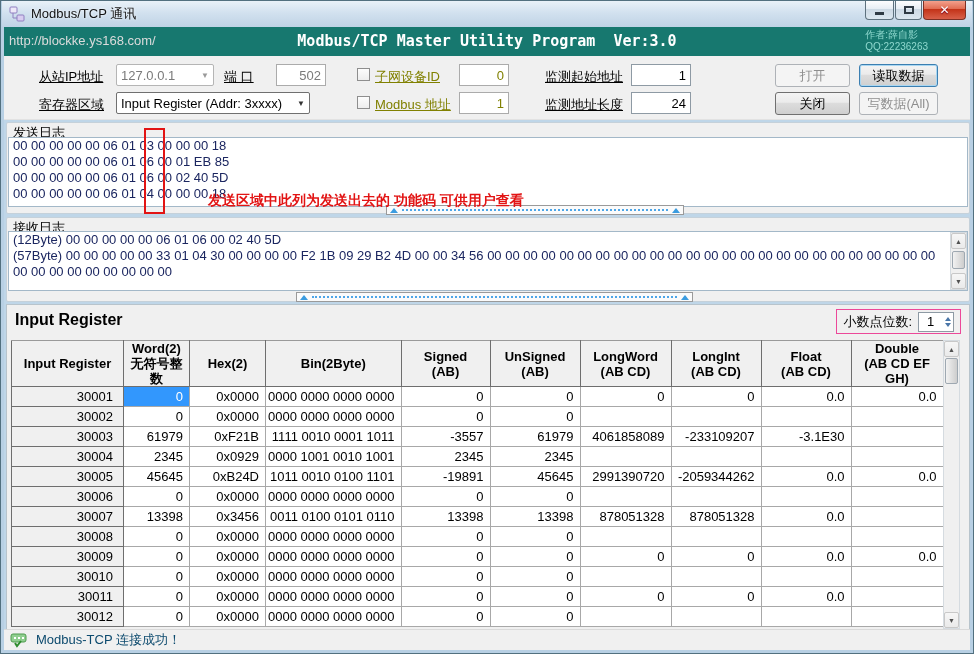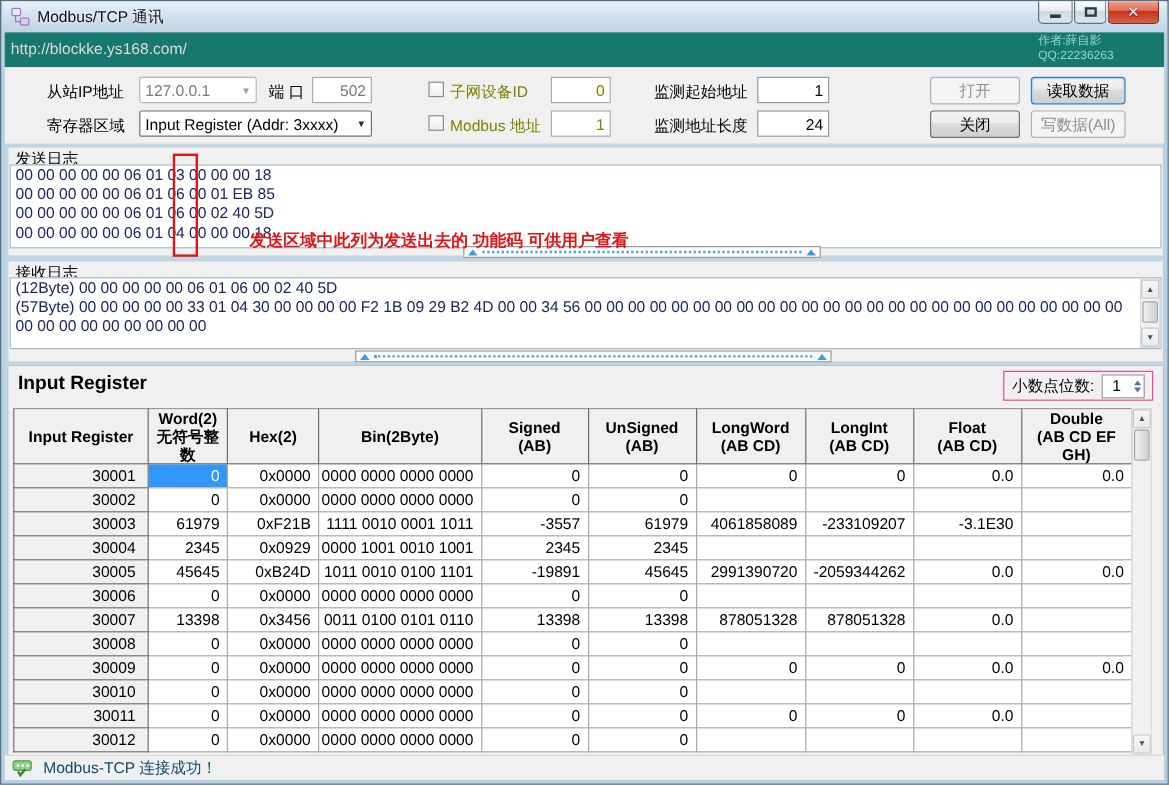--- a/index.html
+++ b/index.html
@@ -27,21 +27,21 @@
   .glyph-max{width:10px;height:8px;border:2px solid #2F3A44;}
   .glyph-close{color:#fff;font-size:12px;font-weight:bold;text-shadow:0 1px 1px #702;}
   
   .teal{position:absolute;left:3px;right:3px;top:26px;height:29px;background:var(--teal,#17786F);}
   .teal .url{position:absolute;left:5px;top:6px;color:#DCDCDC;font-size:13px;}
   .teal .prog-title{position:absolute;left:0;right:0;top:5px;text-align:center;color:#FFFFFF;
     font-family:"DejaVu Sans Mono","Liberation Mono",monospace;font-weight:bold;font-size:15px;white-space:pre;}
   .teal .author{position:absolute;right:42px;top:2px;color:#8FD8CE;font-size:10px;line-height:12px;text-align:left;}
   
   .controls{position:absolute;left:3px;right:3px;top:55px;height:64px;background:#F0F0F0;border-bottom:1px solid #E2E2E2;}
-  .lbl{position:absolute;font-size:13px;color:#000;white-space:nowrap;}
+  .lbl{position:absolute;font-size:13px;color:#000;white-space:nowrap;text-decoration:underline;}
   .lbl.olive{color:var(--olive,#808000);}
   .field{position:absolute;height:22px;border:1px solid #8E9AA4;background:#fff;font-size:13px;
     display:flex;align-items:center;justify-content:flex-end;padding:0 4px;}
   .field.gray{color:#7A7A7A;border-color:#ABABAB;}
   .field.olive{color:var(--olive,#808000);border-color:#ABABAB;}
   .combo{position:absolute;height:22px;border:1px solid #707070;border-radius:2px;background:#fff;
     display:flex;align-items:center;padding:0 4px;font-size:13px;cursor:default;}
   .combo .arrow{margin-left:auto;font-size:8px;color:#333;padding-left:6px;}
   .combo.disabled{color:#7A7A7A;border-color:#B5B5B5;}
   .combo.disabled .arrow{color:#9A9A9A;}
@@ -113,35 +113,36 @@
           <div class="glyph-max"></div>
         </div>
       <div class="winbtn close">
           <span class="glyph-close">✕</span>
         </div>
     </div>
   </div>
 
   <div class="teal">
     <span class="url">http://blockke.ys168.com/</span>
+    <span class="prog-title">Modbus/TCP Master Utility Program  Ver:3.0</span>
     <span class="author">
       <span>作者:薛自影</span><br>
       <span>QQ:22236263</span>
     </span>
   </div>
 
   <div class="controls">
 
     <span class="lbl" style="left:35px;top:12px;">从站IP地址</span>
     <div class="combo disabled" style="left:112px;top:8px;width:98px;">
       <span>127.0.0.1</span>
       <span class="arrow">▼</span>
     </div>
     <span class="lbl" style="left:220px;top:12px;">端 口</span>
-    <div class="field gray" style="left:256px;top:8px;width:50px;">
+    <div class="field gray" style="left:272px;top:8px;width:50px;">
         <span>502</span>
       </div>
     <div class="checkbox" style="left:353px;top:12px;"></div>
     <span class="lbl olive" style="left:371px;top:12px;">子网设备ID</span>
     <div class="field olive" style="left:455px;top:8px;width:50px;">
         <span>0</span>
       </div>
     <span class="lbl" style="left:541px;top:12px;">监测起始地址</span>
     <div class="field" style="left:627px;top:8px;width:60px;">
         <span>1</span>

